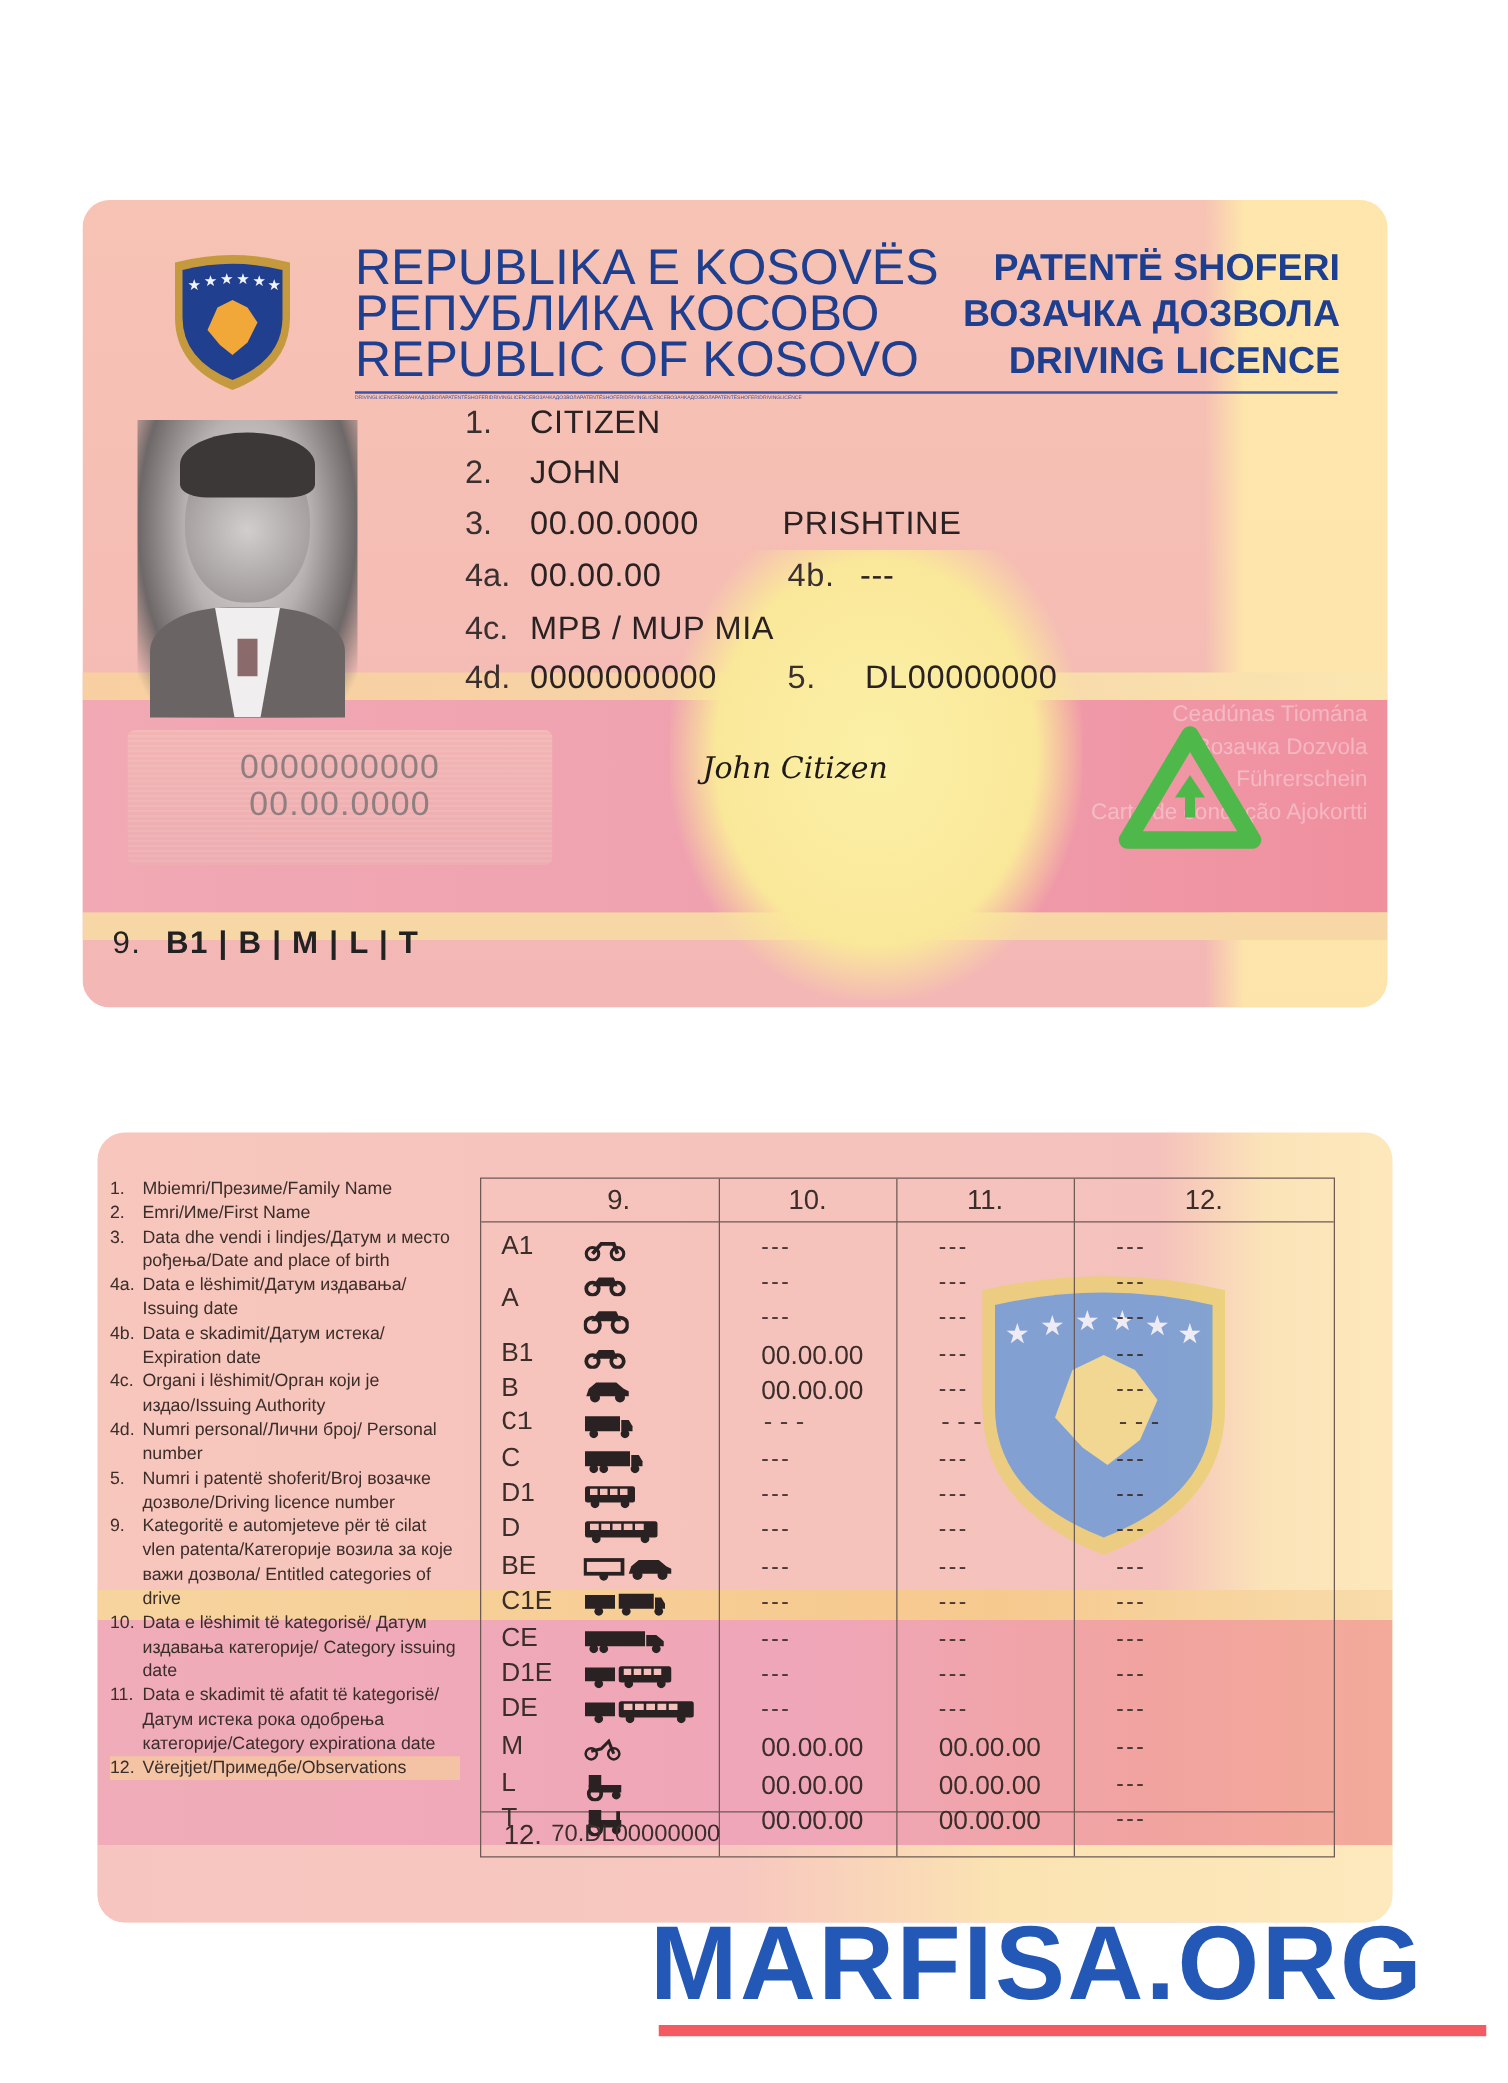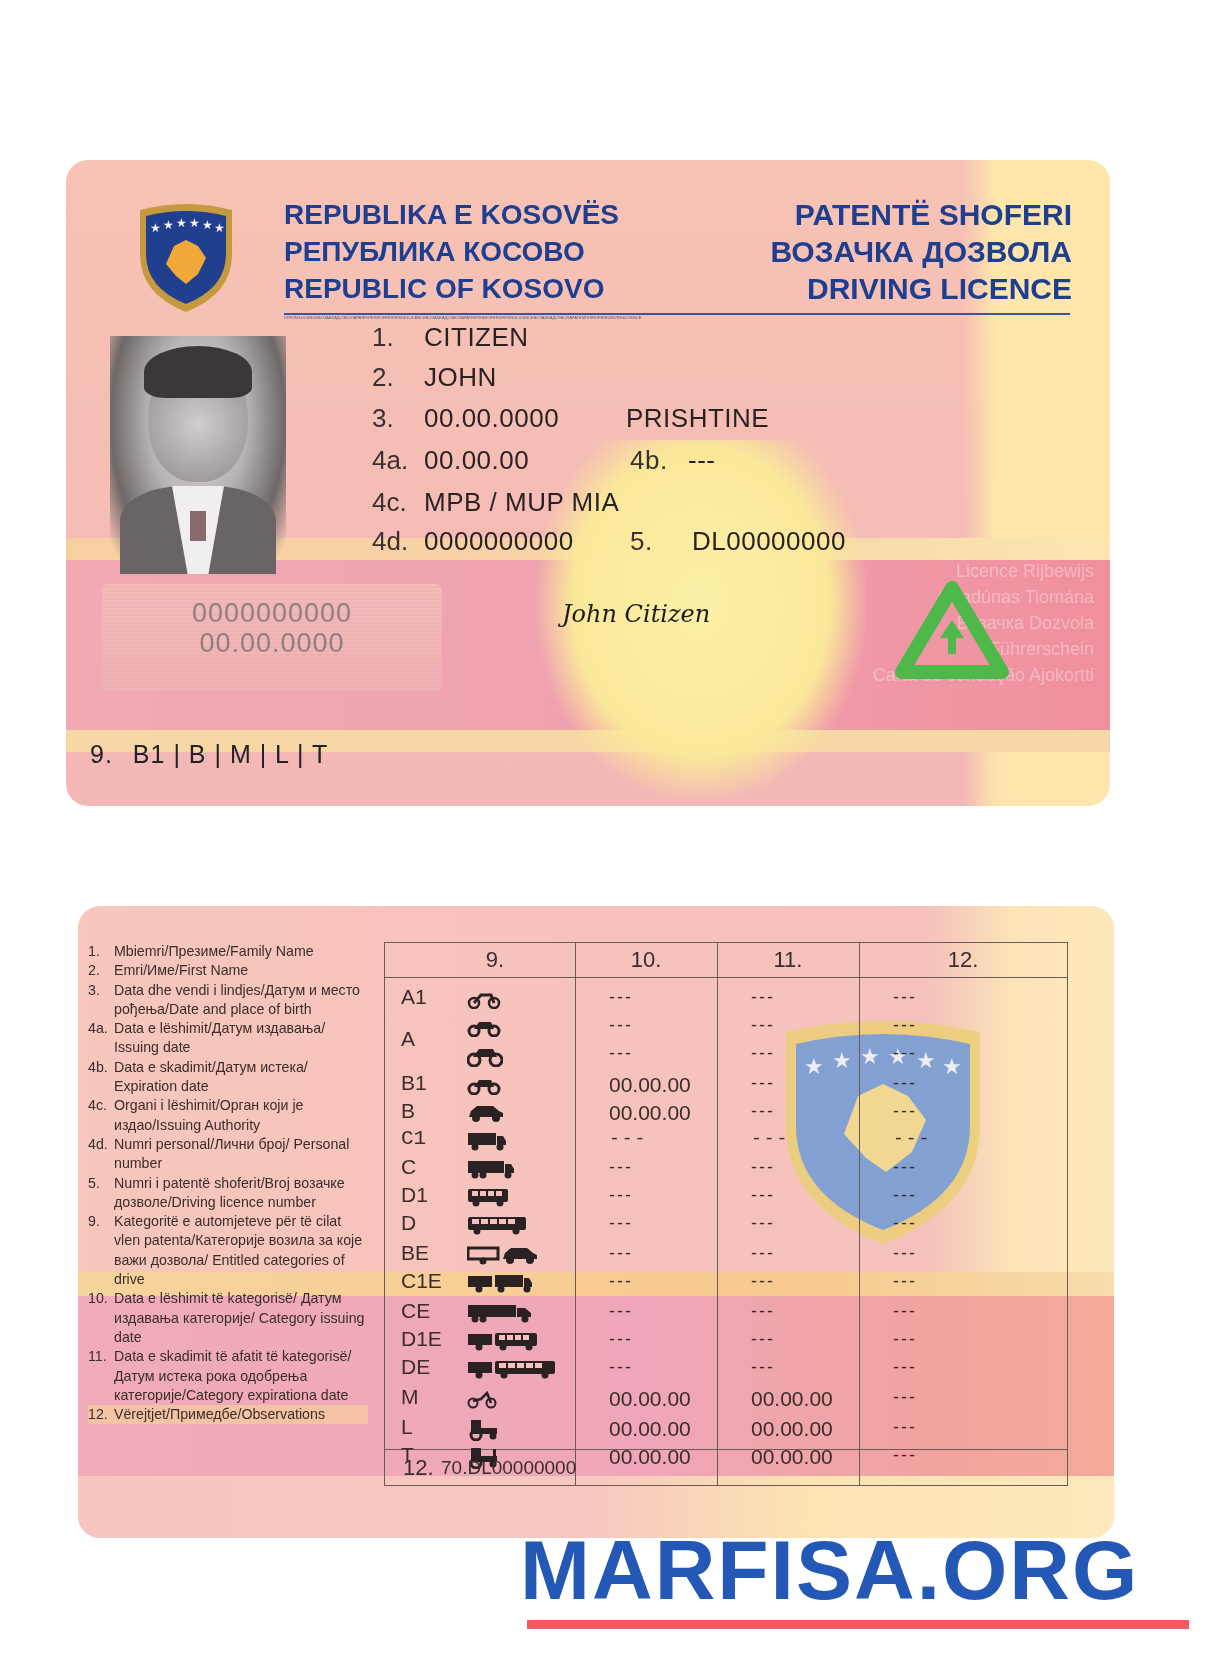--- a/index.html
+++ b/index.html
@@ -12,21 +12,21 @@
       linear-gradient(90deg, rgba(0,0,0,0) 0%, rgba(0,0,0,0) 86%, rgba(255,236,170,0.85) 89%, rgba(255,236,170,0.85) 100%),
       linear-gradient(180deg,#f7c3b4 0%,#f3b7b5 100%);
   }
   .front-band{position:absolute;left:0;width:100%;}
   .band-yellow-top{top:378px;height:22px;background:linear-gradient(90deg,#f8cfa0,#f6d4a8 60%,#fbe6b0);}
   .band-pink{top:400px;height:170px;background:linear-gradient(90deg,#f1a9b4,#ef9fae 60%,#f08f9e);}
   .band-yellow-bottom{top:570px;height:22px;background:#f7d7a6;}
   .kosovo-map{position:absolute;left:470px;top:280px;width:330px;height:360px;
     background:radial-gradient(ellipse at 50% 45%,#fbf0a6 0%,#fae89a 55%,rgba(250,232,154,0) 72%);}
   .emblem{position:absolute;left:68px;top:42px;width:104px;height:112px;}
-  .header-left{position:absolute;left:218px;top:36px;color:#1e3f8f;font-weight:bold;font-size:28px;line-height:37px;}
+  .header-left{position:absolute;left:218px;top:36px;color:#1e3f8f;font-weight:normal;font-size:40px;line-height:37px;}
   .header-right{position:absolute;right:38px;top:36px;color:#1e3f8f;font-weight:bold;font-size:30px;line-height:37px;text-align:right;}
   .microtext{position:absolute;left:218px;top:153px;width:786px;height:5px;border-top:2px solid #3a54a8;font-size:4px;color:#3a54a8;overflow:hidden;white-space:nowrap;}
   .photo{position:absolute;left:44px;top:176px;width:176px;height:238px;
     background:radial-gradient(ellipse at 50% 35%,#e5e0de 0%,#b8b2b2 40%,#6e6868 70%,rgba(230,220,220,0) 90%);}
   .photo .head{position:absolute;left:38px;top:18px;width:100px;height:128px;border-radius:50% 50% 46% 46%;background:radial-gradient(circle at 50% 55%,#d2cece,#9e9898 70%);}
   .photo .hair{position:absolute;left:34px;top:10px;width:108px;height:52px;border-radius:50% 50% 20% 20%;background:#3d3838;}
   .photo .suit{position:absolute;left:10px;top:150px;width:156px;height:88px;border-radius:40% 40% 0 0;background:#6b6464;}
   .photo .shirt{position:absolute;left:62px;top:150px;width:52px;height:88px;background:#f0eeee;clip-path:polygon(0 0,100% 0,70% 100%,30% 100%);}
   .photo .tie{position:absolute;left:80px;top:175px;width:16px;height:30px;background:#8a6a6a;}
   .fields{position:absolute;left:306px;top:162px;color:#2a2222;font-size:26px;}
@@ -149,34 +149,33 @@
     </div>
   </div>
 
   <div class="ghost-box"></div>
   <div class="ghost-text" style="top:438px;">0000000000</div>
   <div class="ghost-text" style="top:468px;">00.00.0000</div>
 
   <div class="signature">John Citizen</div>
 
   <div class="eu-ghost">
-    <div>Licence  Rijbewijs</div>
     <div>Ceadúnas  Tiomána</div>
     <div>Возачка  Dozvola</div>
     <div>Führerschein</div>
     <div>Carta de condução  Ajokortti</div>
   </div>
 
   <svg class="triangle" viewBox="0 0 116 104">
     <path d="M58 8 L108 92 L8 92 Z" fill="none" stroke="#4fb84a" stroke-width="14" stroke-linejoin="round"></path>
     <path d="M58 40 L70 58 L62 58 L62 74 L54 74 L54 58 L46 58 Z" fill="#4fb84a"></path>
   </svg>
 
   <div class="categories-front">
-    <span class="num">9.</span><span style="font-weight:400;">B1 | B | M | L | T</span>
+    <span class="num">9.</span><span style="font-weight:700;">B1 | B | M | L | T</span>
   </div>
 </div>
 
 <div class="card" id="back">
   <div class="back-band-yellow"></div>
   <div class="back-band-pink"></div>
   <div class="back-band-bottom"></div>
 
   <div class="legend">
     <div class="li"><span class="n">1.</span><span>Mbiemri/Презиме/Family Name</span></div>

